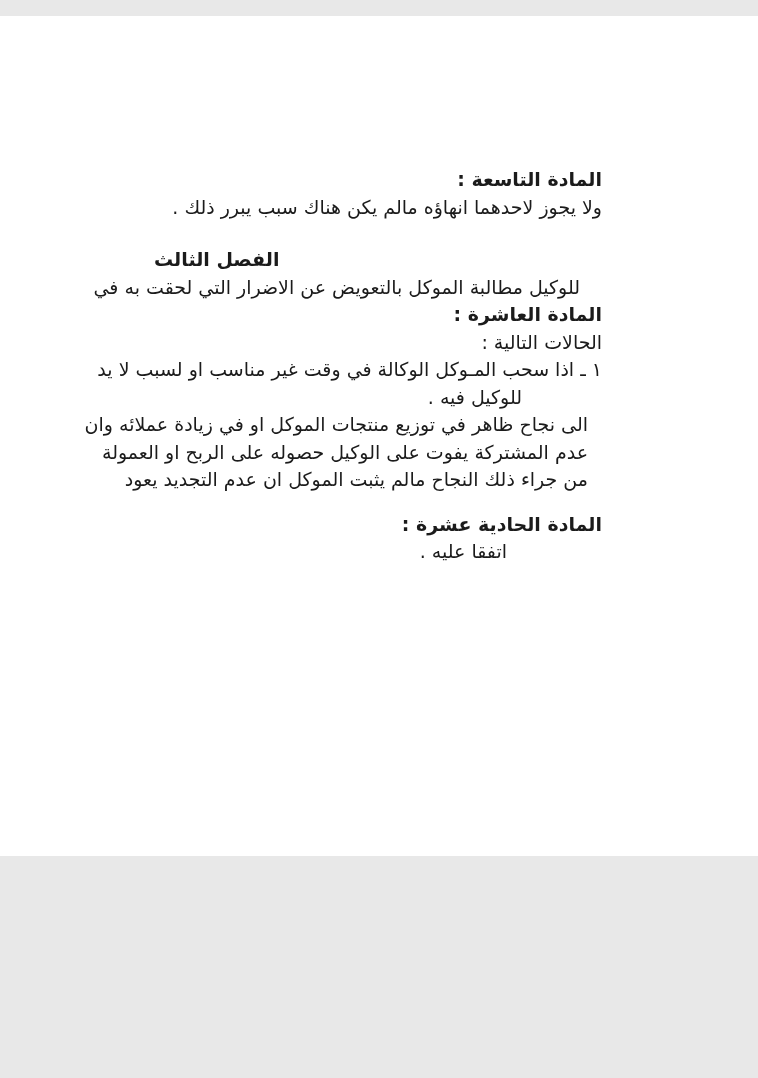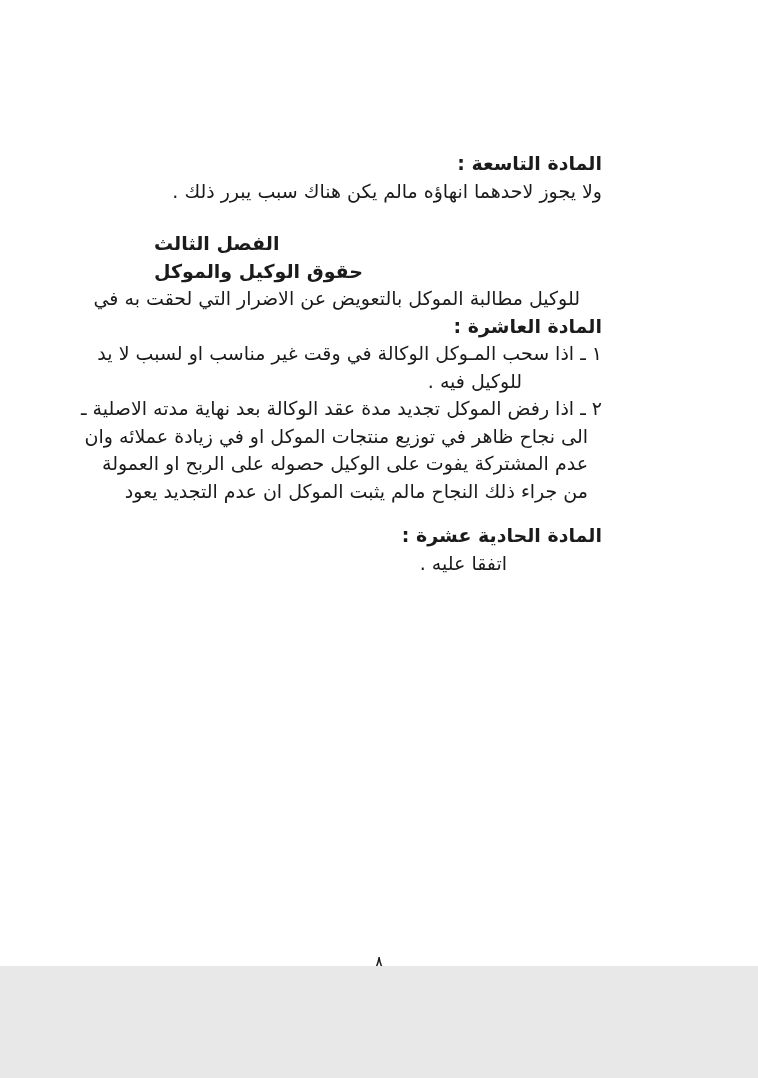--- a/index.html
+++ b/index.html
@@ -1,20 +1,20 @@
 <!DOCTYPE html>
 <html lang="ar"><head>
 <meta charset="utf-8">
 <style>
   html, body { margin: 0; padding: 0; background: #e8e8e8; }
   .page {
     position: relative;
     width: 758px;
-    height: 966px;
-    margin: 0 auto;
+    height: 840px;
+    margin: 16px auto;
     background: #ffffff;
     overflow: hidden;
     font-family: "DejaVu Sans", sans-serif;
     color: #1b1b1b;
     direction: rtl;
   }
   .content {
     position: absolute;
     top: 150px;
     right: 156px;
@@ -48,29 +48,28 @@
 </head>
 <body>
 
 <div class="page">
   <div class="content">
 
     <div class="line h">المادة التاسعة :</div>
     <div class="line">ولا يجوز لاحدهما انهاؤه مالم يكن هناك سبب يبرر ذلك .</div>
 
     <div class="line h center gap-chapter">الفصل الثالث</div>
-    <div class="line h center">حقوق الوكيل والموكل</div>
 
     <div class="line ind-first">للوكيل مطالبة الموكل بالتعويض عن الاضرار التي لحقت به في</div>
     <div class="line h">المادة العاشرة :</div>
+    <div class="line">الحالات التالية :</div>
 
     <div class="line">١ ـ اذا سحب المـوكل الوكالة في وقت غير مناسب او لسبب لا يد</div>
     <div class="line ind-deep">للوكيل فيه .</div>
 
-    <div class="line">٢ ـ اذا رفض الموكل تجديد مدة عقد الوكالة بعد نهاية مدته الاصلية ـ</div>
     <div class="line ind-run">الى نجاح ظاهر في توزيع منتجات الموكل او في زيادة عملائه وان</div>
     <div class="line ind-run">عدم المشتركة يفوت على الوكيل حصوله على الربح او العمولة</div>
     <div class="line ind-run">من جراء ذلك النجاح مالم يثبت الموكل ان عدم التجديد يعود</div>
 
     <div class="line h gap-article">المادة الحادية عشرة :</div>
     <div class="line ind-deep2">اتفقا عليه .</div>
 
   </div>
 
   <div class="footer">٨</div>

